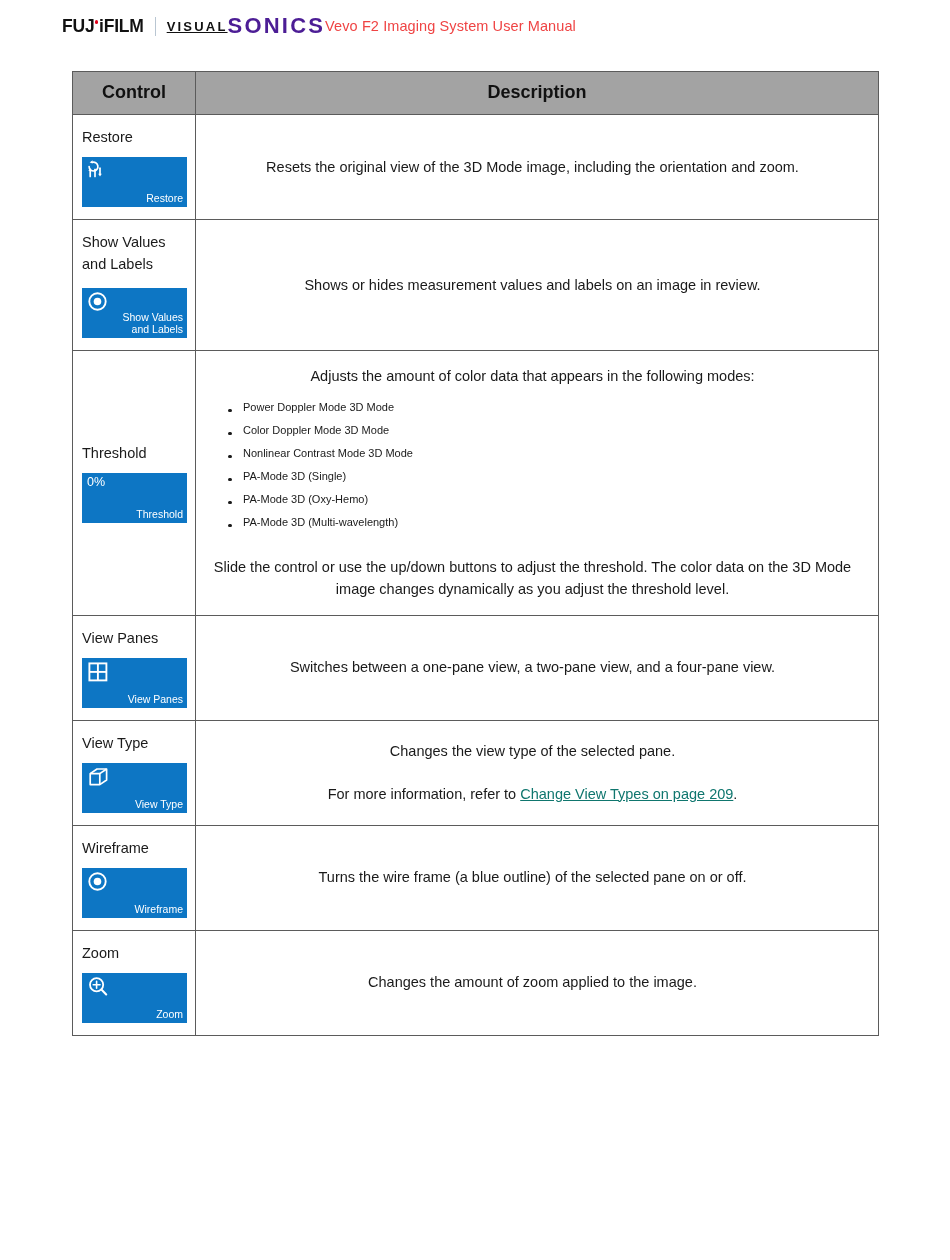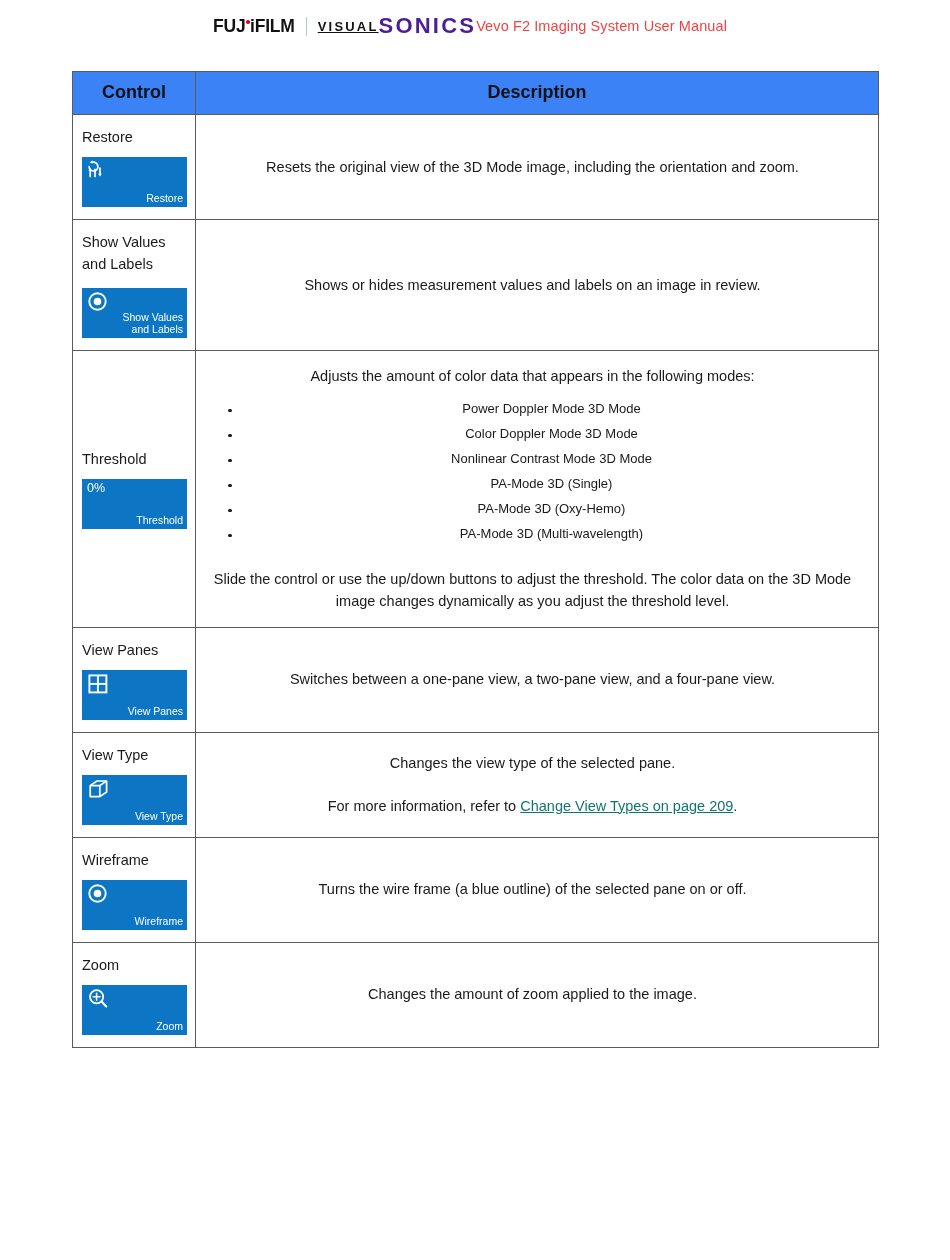--- a/index.html
+++ b/index.html
@@ -8,21 +8,21 @@
     width: 950px; height: 1260px;
     background: #ffffff;
     font-family: "Liberation Sans", sans-serif;
     color: #1a1a1a;
   }
   .page { position: relative; width: 950px; height: 1260px; overflow: hidden; }
 
   
   .page-header {
     position: absolute; top: 0; left: 0; right: 0; height: 46px;
-    display: flex; align-items: center; justify-content: center;
+    display: flex; align-items: center; justify-content: flex-start;
     padding: 6px 72px 0 62px;
   }
   .logo { display: flex; align-items: center; white-space: nowrap; }
   .logo-fuji {
     font-size: 17.5px; font-weight: bold; letter-spacing: -0.2px;
     color: #111111; font-family: "Liberation Sans", sans-serif;
   }
   .logo-fuji .dot-i { color: #111111; position: relative; }
   .logo-dotred {
     display: inline-block; width: 3.5px; height: 3.5px; border-radius: 50%;
@@ -47,21 +47,21 @@
     position: absolute; left: 72px; top: 71px;
     width: 806px;
     border-collapse: collapse;
     table-layout: fixed;
   }
   .ctrl-table th, .ctrl-table td {
     border: 1px solid #5b5b5b;
     vertical-align: top;
   }
   thead th {
-    background: #3b82f6;
+    background: #a3a3a3;
     text-align: center;
     font-size: 18px;
     font-weight: bold;
     color: #111;
     padding: 10px 0 11px 0;
     height: 42px;
     vertical-align: middle;
   }
   th.col-control { width: 123px; }
   th.col-desc { width: 683px; }
@@ -117,25 +117,24 @@
   
   .desc-para { margin: 0 0 6px 0; text-align: center; }
   .desc-para.tight { margin-bottom: 0; }
   .bullets {
     margin: 14px 0 16px 0;
     padding: 0 0 0 38px;
     list-style: none;
   }
   .bullets li {
     position: relative;
-    font-size: 13px;
+    font-size: 11px;
     line-height: 1.0;
     padding: 0 0 12px 0;
     color: #1a1a1a;
-    text-align: center;
   }
   .bullets li::before {
     content: "";
     position: absolute;
     left: -15px; top: 7px;
     width: 3.5px; height: 3.5px;
     border-radius: 50%;
     background: #1a1a1a;
   }
   .para-gap { height: 14px; }

